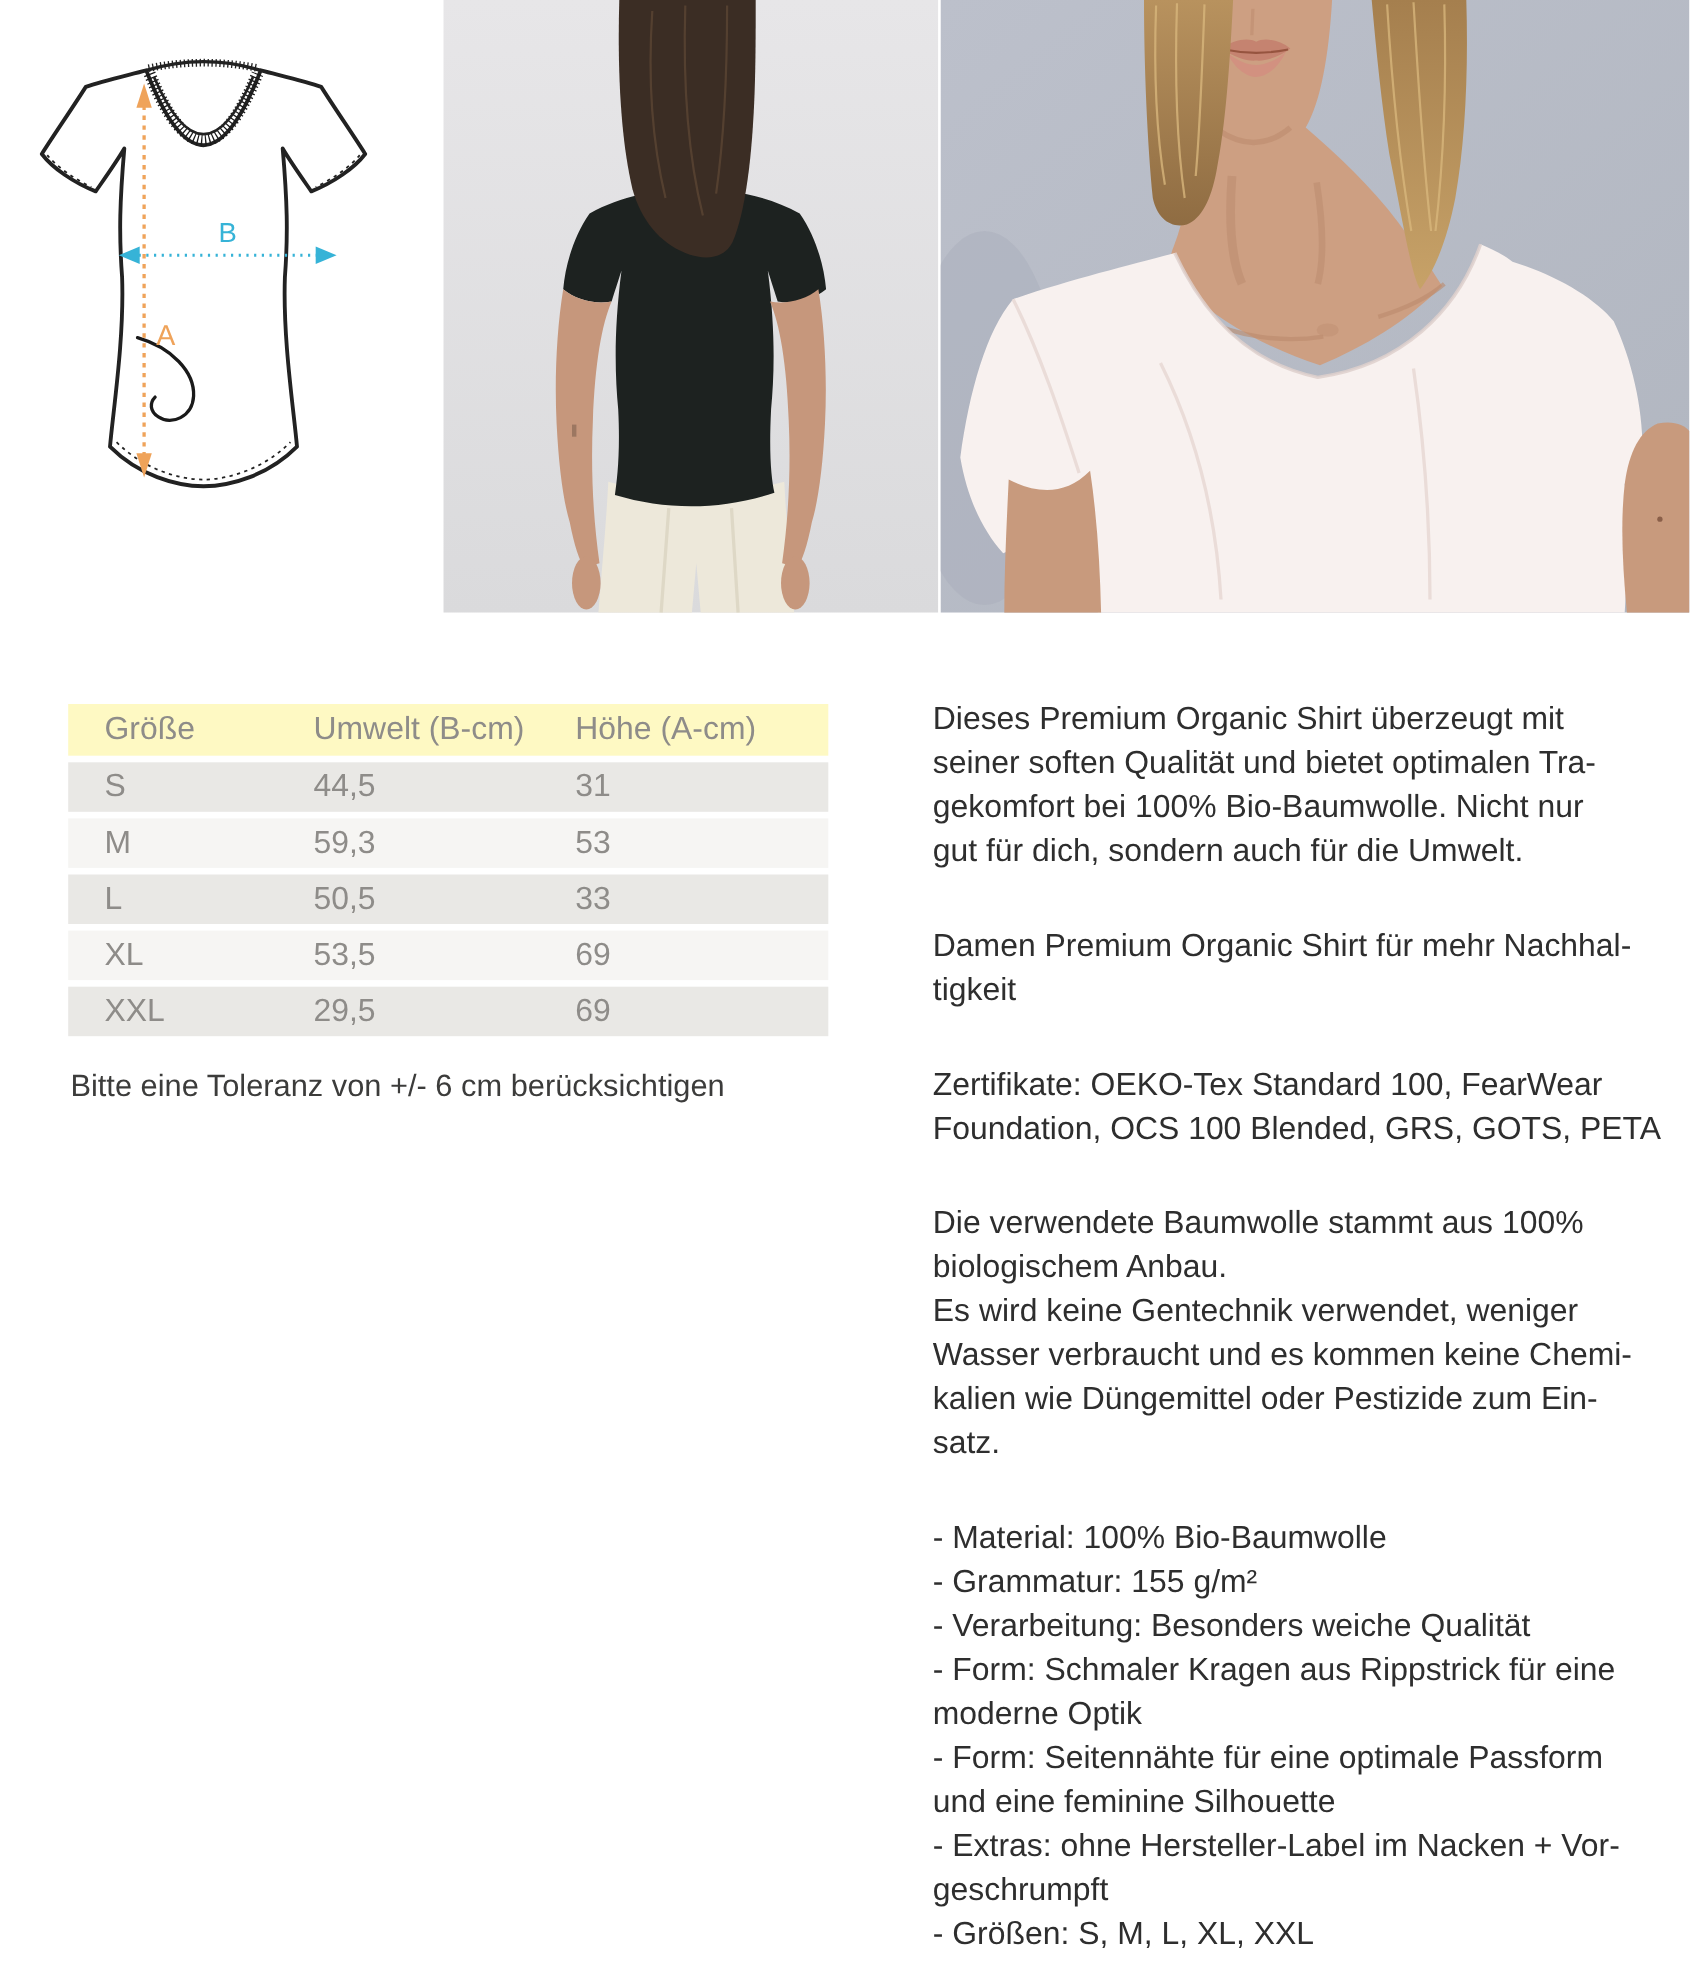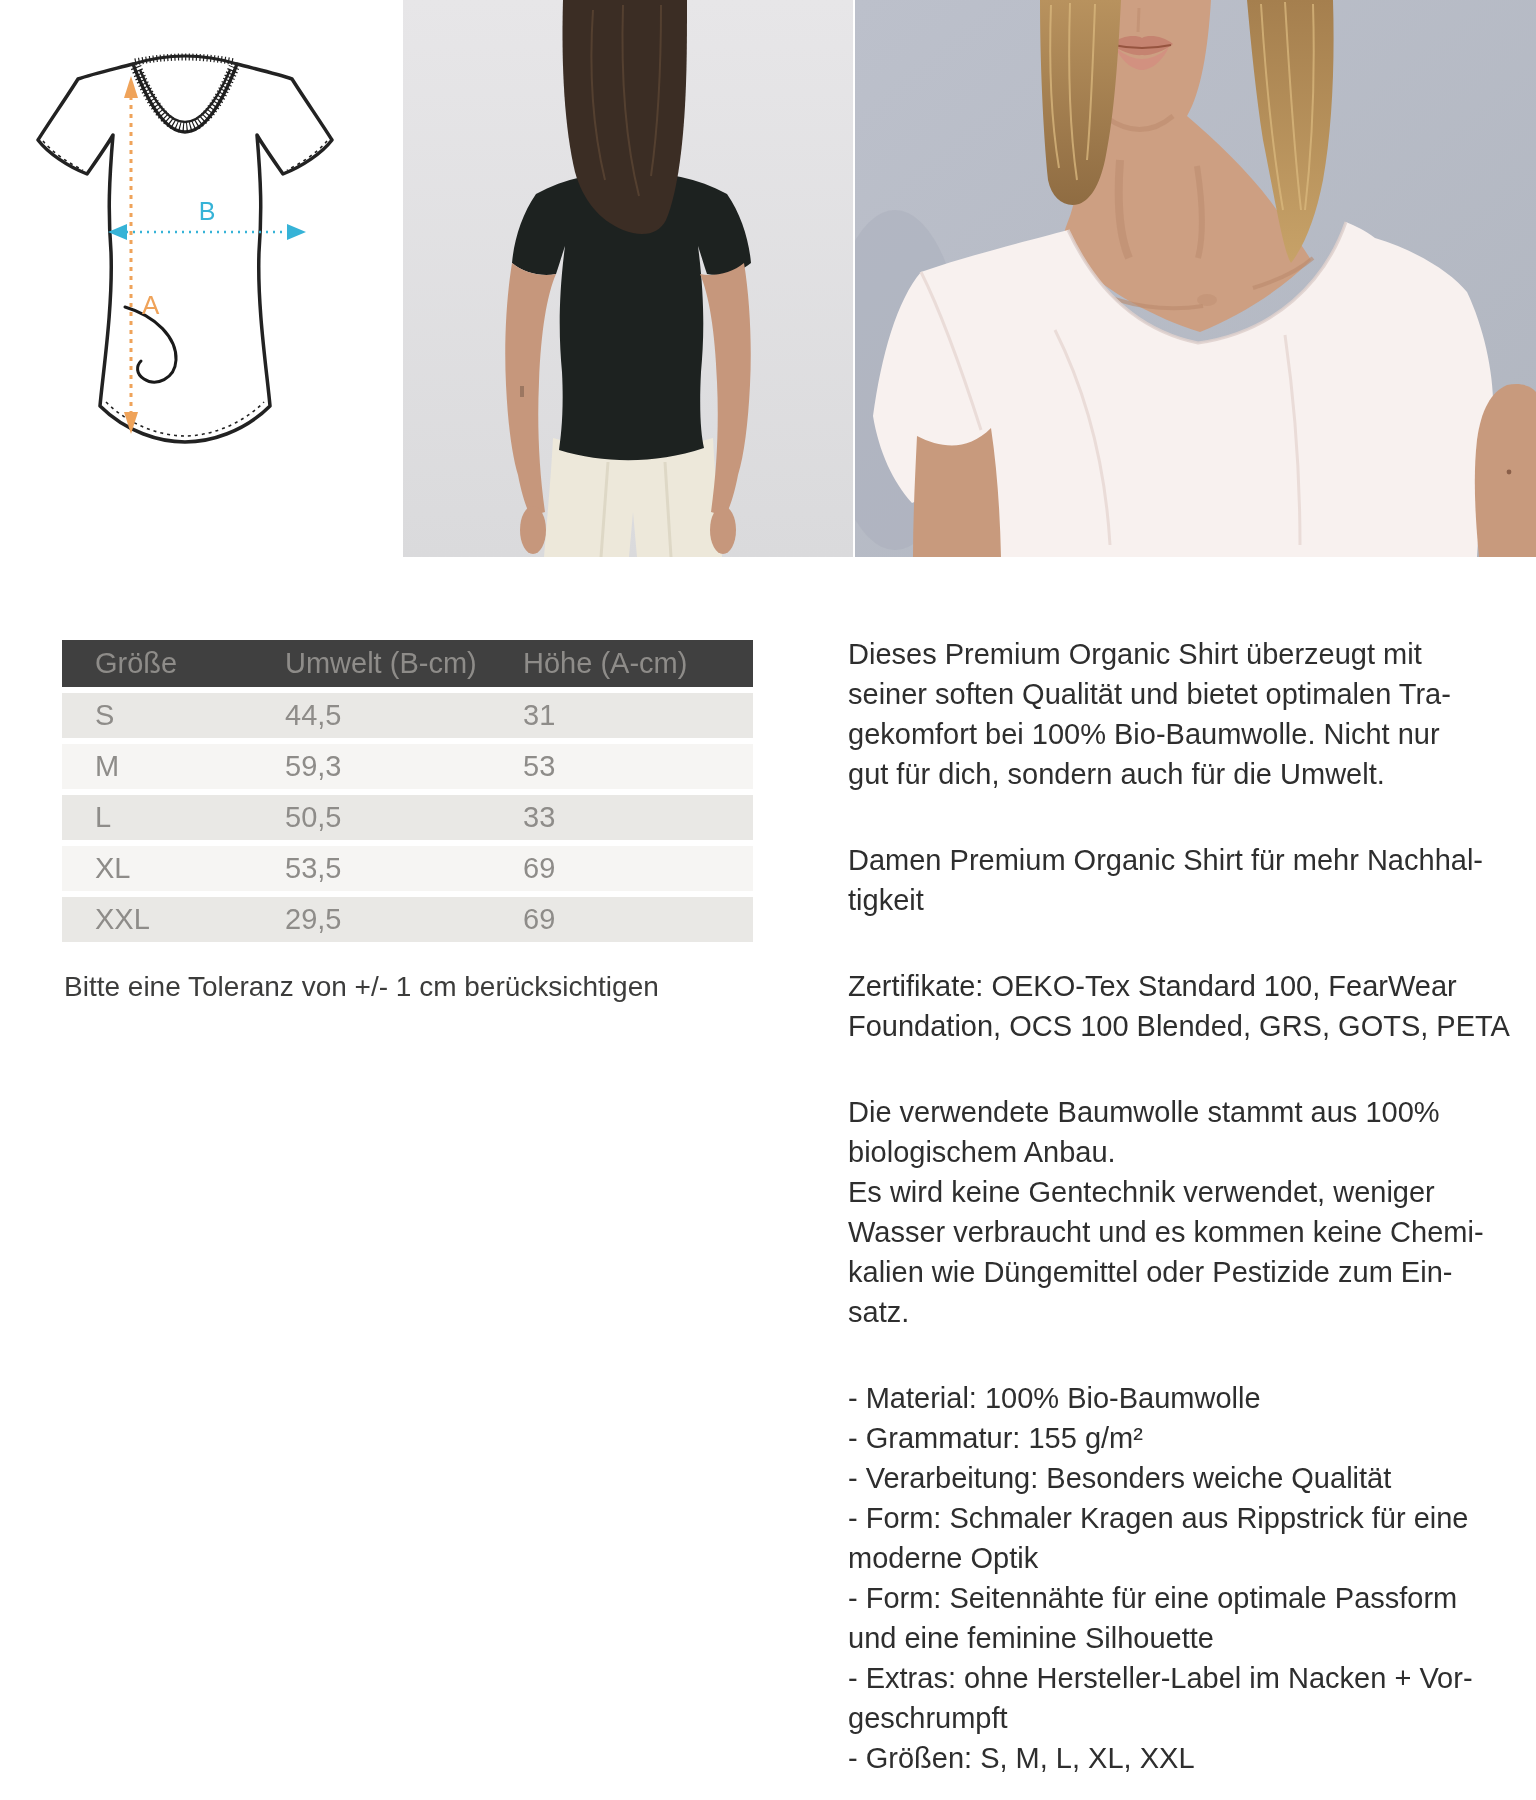--- a/index.html
+++ b/index.html
@@ -12,21 +12,21 @@
   
   #diagram{left:30px;top:42px;width:310px;height:404px;}
   #photo-back{left:403px;top:0;width:450px;height:557px;}
   #photo-front{left:855px;top:0;width:681px;height:557px;}
   #diagram svg,#photo-back svg,#photo-front svg{display:block;width:100%;height:100%;}
 
   
   #size-table{left:62px;top:640px;width:691px;}
   .trow{display:flex;align-items:center;position:relative;height:45px;margin-bottom:6px;
         font-size:29px;color:#8e8c89;}
-  .trow.thead{height:47px;background:#404040;}
+  .trow.thead{height:47px;background:#fef9c3;}
   .trow.odd{background:#e9e8e5;}
   .trow.even{background:#f6f5f3;}
   .tcell{position:absolute;white-space:nowrap;}
   .c1{left:33px;} .c2{left:223px;} .c3{left:461px;}
 
   #tolerance{left:64px;top:971px;font-size:28px;color:#3c3c3b;white-space:nowrap;}
 
   
   #description{left:848px;top:634px;width:700px;color:#2e2e2e;
                font-size:29px;line-height:40px;}
@@ -191,21 +191,21 @@
     <span class="tcell c2">53,5</span>
     <span class="tcell c3">69</span>
   </div>
   <div class="trow odd">
     <span class="tcell c1">XXL</span>
     <span class="tcell c2">29,5</span>
     <span class="tcell c3">69</span>
   </div>
 </div>
 
-<div id="tolerance" class="abs">Bitte eine Toleranz von +/- 1 cm berücksichtigen</div>
+<div id="tolerance" class="abs">Bitte eine Toleranz von +/- 6 cm berücksichtigen</div>
 
 <div id="description" class="abs">
   <p class="para">Dieses Premium Organic Shirt überzeugt mit
 seiner soften Qualität und bietet optimalen Tra-
 gekomfort bei 100% Bio-Baumwolle. Nicht nur
 gut für dich, sondern auch für die Umwelt.</p>
   <p class="para">Damen Premium Organic Shirt für mehr Nachhal-
 tigkeit</p>
   <p class="para">Zertifikate: OEKO-Tex Standard 100, FearWear
 Foundation, OCS 100 Blended, GRS, GOTS, PETA</p>

